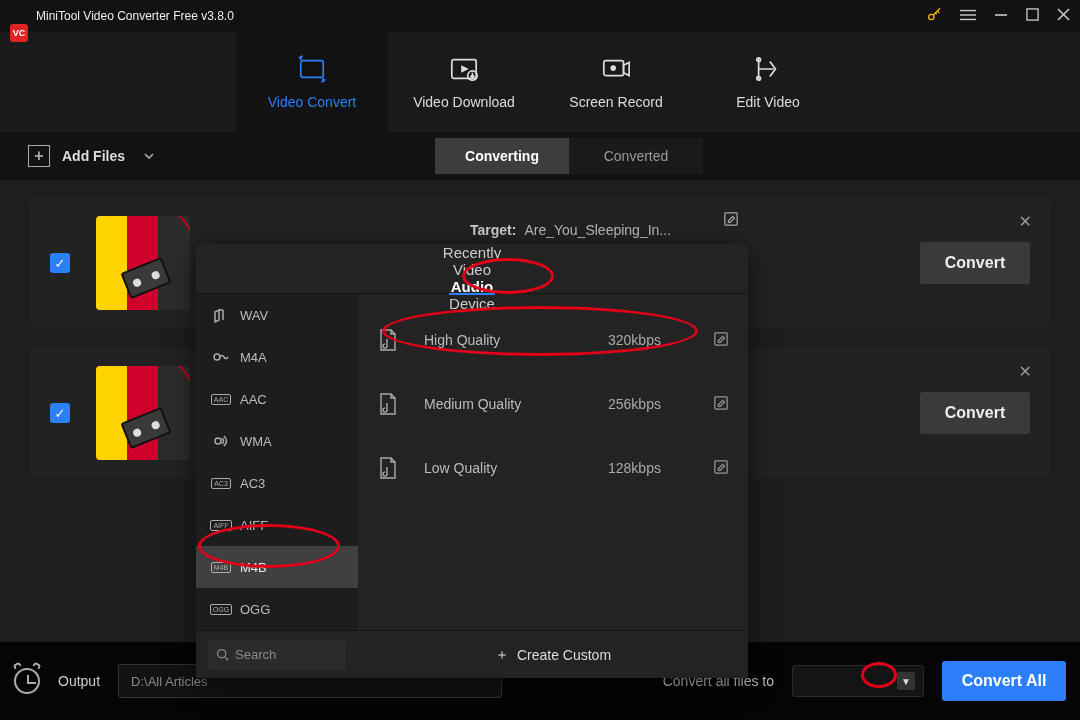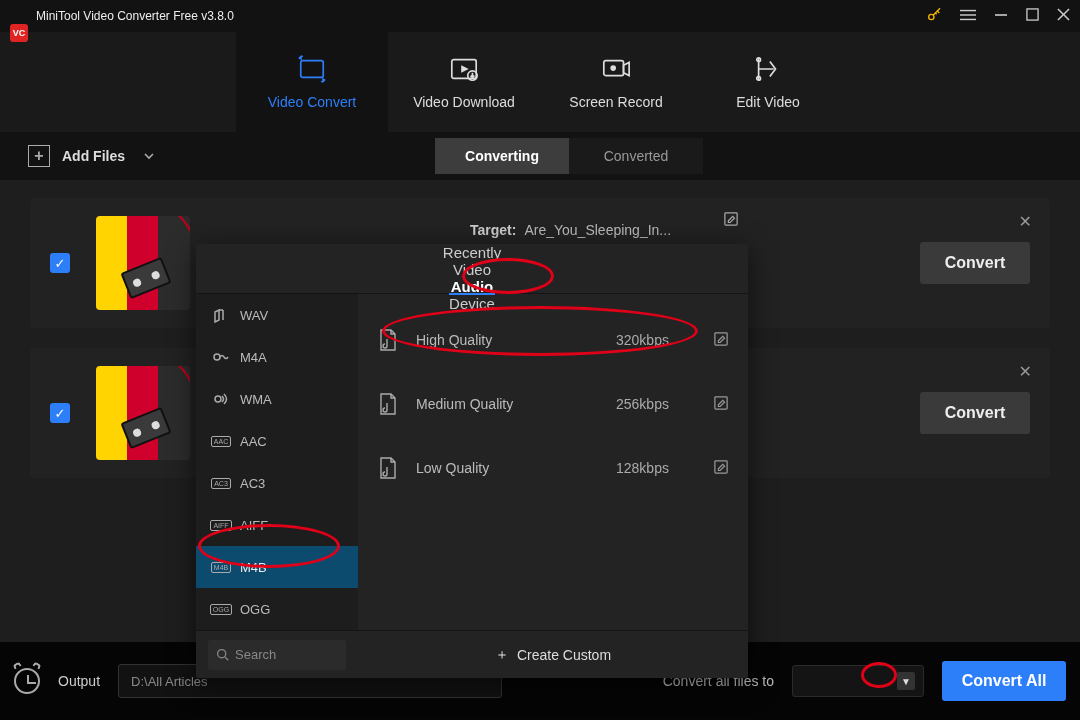--- a/index.html
+++ b/index.html
@@ -67,26 +67,26 @@
   .popover { position: absolute; top: 244px; left: 196px; width: 552px; height: 434px; background: #232323; border-radius: 2px; box-shadow: 0 6px 28px rgba(0,0,0,0.6); display: flex; flex-direction: column; z-index: 50; }
   .pop-tabs { height: 50px; display: flex; align-items: stretch; border-bottom: 1px solid #141414; flex-direction: column; }
   .pop-tab { flex: 1; display: flex; align-items: center; justify-content: center; font-size: 15px; color: #ccc; cursor: pointer; }
   .pop-tab.active { color: #fff; font-weight: 600; position: relative; }
   .pop-tab.active::after { content:""; position:absolute; bottom:0; left:50%; transform:translateX(-50%); width:46px; height:2px; background:#2d7ff9; }
   .pop-body { flex: 1; display: flex; min-height: 0; }
   .fmt-list { width: 162px; background: #1d1d1d; overflow-y: auto; position: relative; }
   .fmt-list::-webkit-scrollbar { width: 6px; }
   .fmt-list::-webkit-scrollbar-thumb { background: #4a4a4a; border-radius: 3px; }
   .fmt-item { height: 42px; display: flex; align-items: center; gap: 10px; padding: 0 16px; color: #bbb; font-size: 13px; cursor: pointer; }
-  .fmt-item.sel { background: #0c4a6e; color: #eee; }
+  .fmt-item.sel { background: #404040; color: #eee; }
   .fmt-ico { width: 18px; height: 18px; display: flex; align-items: center; justify-content: center; }
   .fmt-ico svg { stroke:#aaa; fill:none; width:16px; height:16px; stroke-width:1.5;}
   .fmt-badge { font-size: 7px; border: 1px solid #aaa; border-radius: 2px; padding: 1px 2px; color: #aaa; line-height: 1; }
   .qual-list { flex: 1; padding: 14px 20px; display: flex; flex-direction: column; }
-  .qual-item { height: 64px; display: flex; align-items: center; gap: 18px; color: #bbb; font-size: 14px; cursor: pointer; }
+  .qual-item { height: 64px; display: flex; align-items: center; gap: 26px; color: #bbb; font-size: 14px; cursor: pointer; }
   .qual-ico { width: 20px; height: 24px; }
   .qual-ico svg { stroke:#aaa; fill:none; width:20px; height:24px; stroke-width:1.4; }
   .qual-name { flex: 1; }
   .qual-rate { width: 80px; color: #aaa; }
   .qual-edit { color: #888; }
   .pop-footer { height: 48px; border-top: 1px solid #141414; display: flex; align-items: center; }
   .search-wrap { width: 162px; padding: 0 12px; }
   .search-box { width: 100%; height: 30px; background: #2b2b2b; border-radius: 3px; display: flex; align-items: center; gap: 6px; padding: 0 8px; color: #888; font-size: 13px; }
   .create-custom { flex: 1; display: flex; align-items: center; justify-content: center; gap: 8px; color: #ddd; font-size: 14px; cursor: pointer; }
 
@@ -293,32 +293,32 @@
           <span class="fmt-ico">
             <svg viewBox="0 0 16 16">
               <circle cx="4" cy="8" r="3"></circle>
               <path d="M7 8 q2 -3 4 0 q2 3 4 0"></path>
             </svg>
           </span>
           <span>M4A</span>
         </div>
       <div class="fmt-item">
           <span class="fmt-ico">
+            <span class="fmt-badge">AAC</span>
+          </span>
+          <span>AAC</span>
+        </div>
+      <div class="fmt-item">
+          <span class="fmt-ico">
             <svg viewBox="0 0 16 16">
               <circle cx="5" cy="8" r="3"></circle>
               <path d="M9 5 q3 3 0 6 M11 3 q5 5 0 10"></path>
             </svg>
           </span>
           <span>WMA</span>
-        </div>
-      <div class="fmt-item">
-          <span class="fmt-ico">
-            <span class="fmt-badge">AAC</span>
-          </span>
-          <span>AAC</span>
         </div>
       <div class="fmt-item">
           <span class="fmt-ico">
             <span class="fmt-badge">AC3</span>
           </span>
           <span>AC3</span>
         </div>
       <div class="fmt-item">
           <span class="fmt-ico">
             <span class="fmt-badge">AIFF</span>

